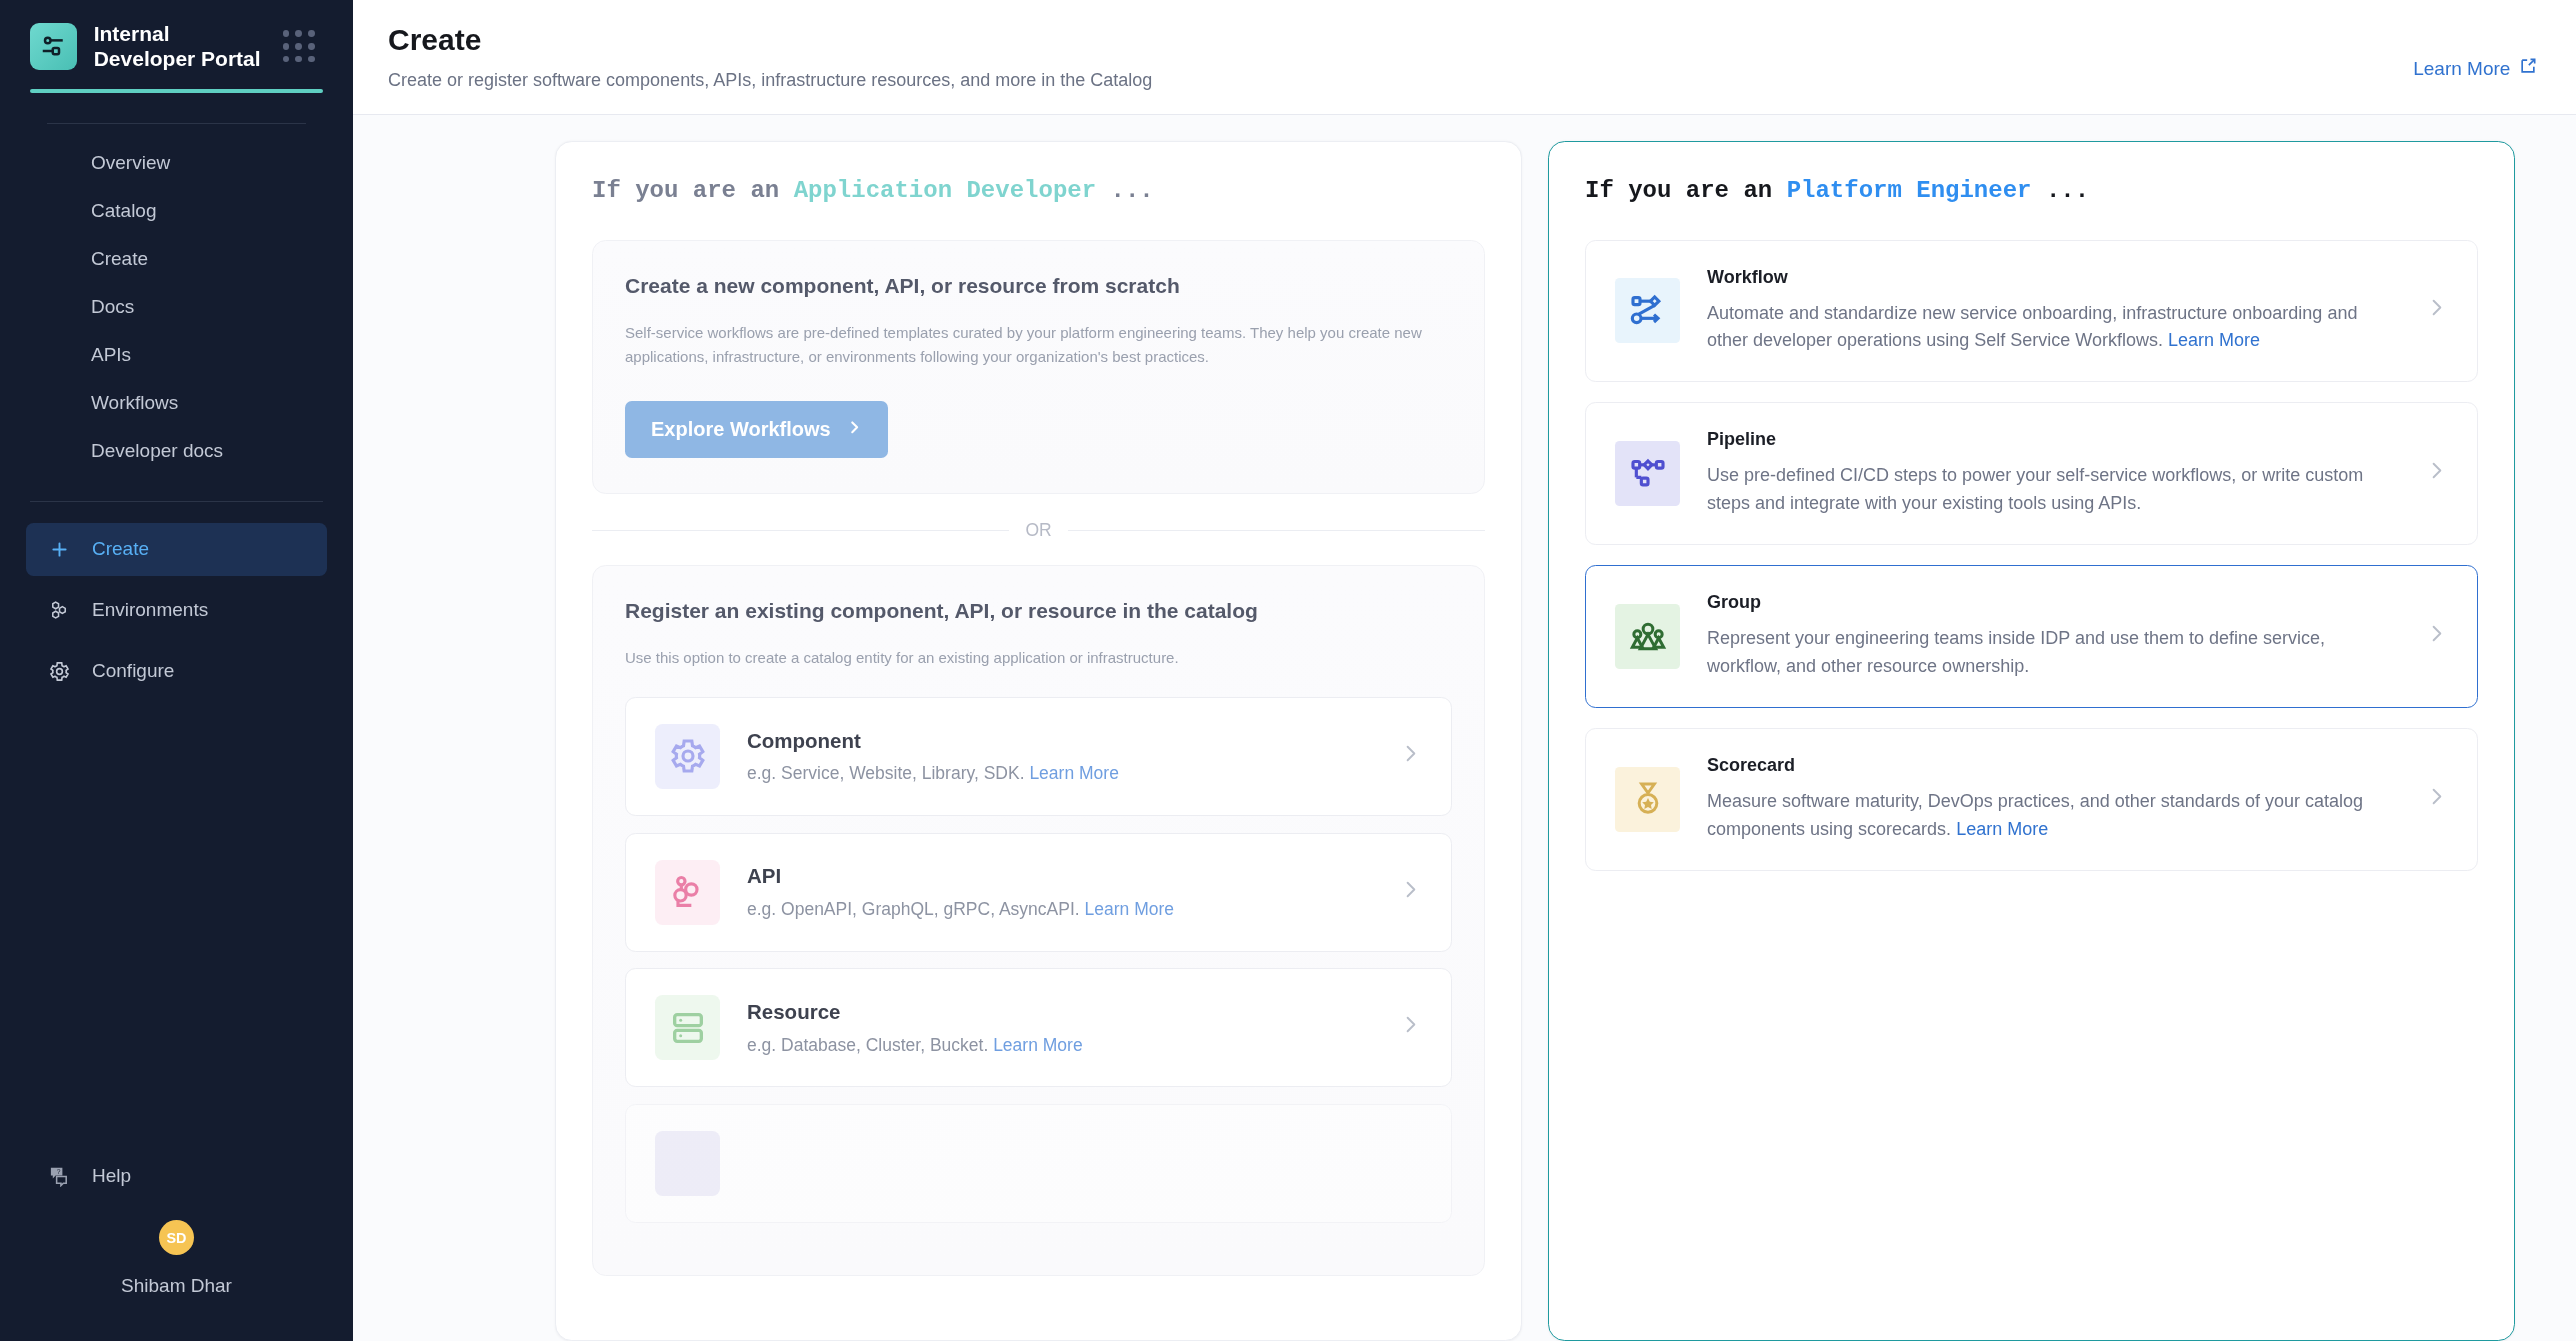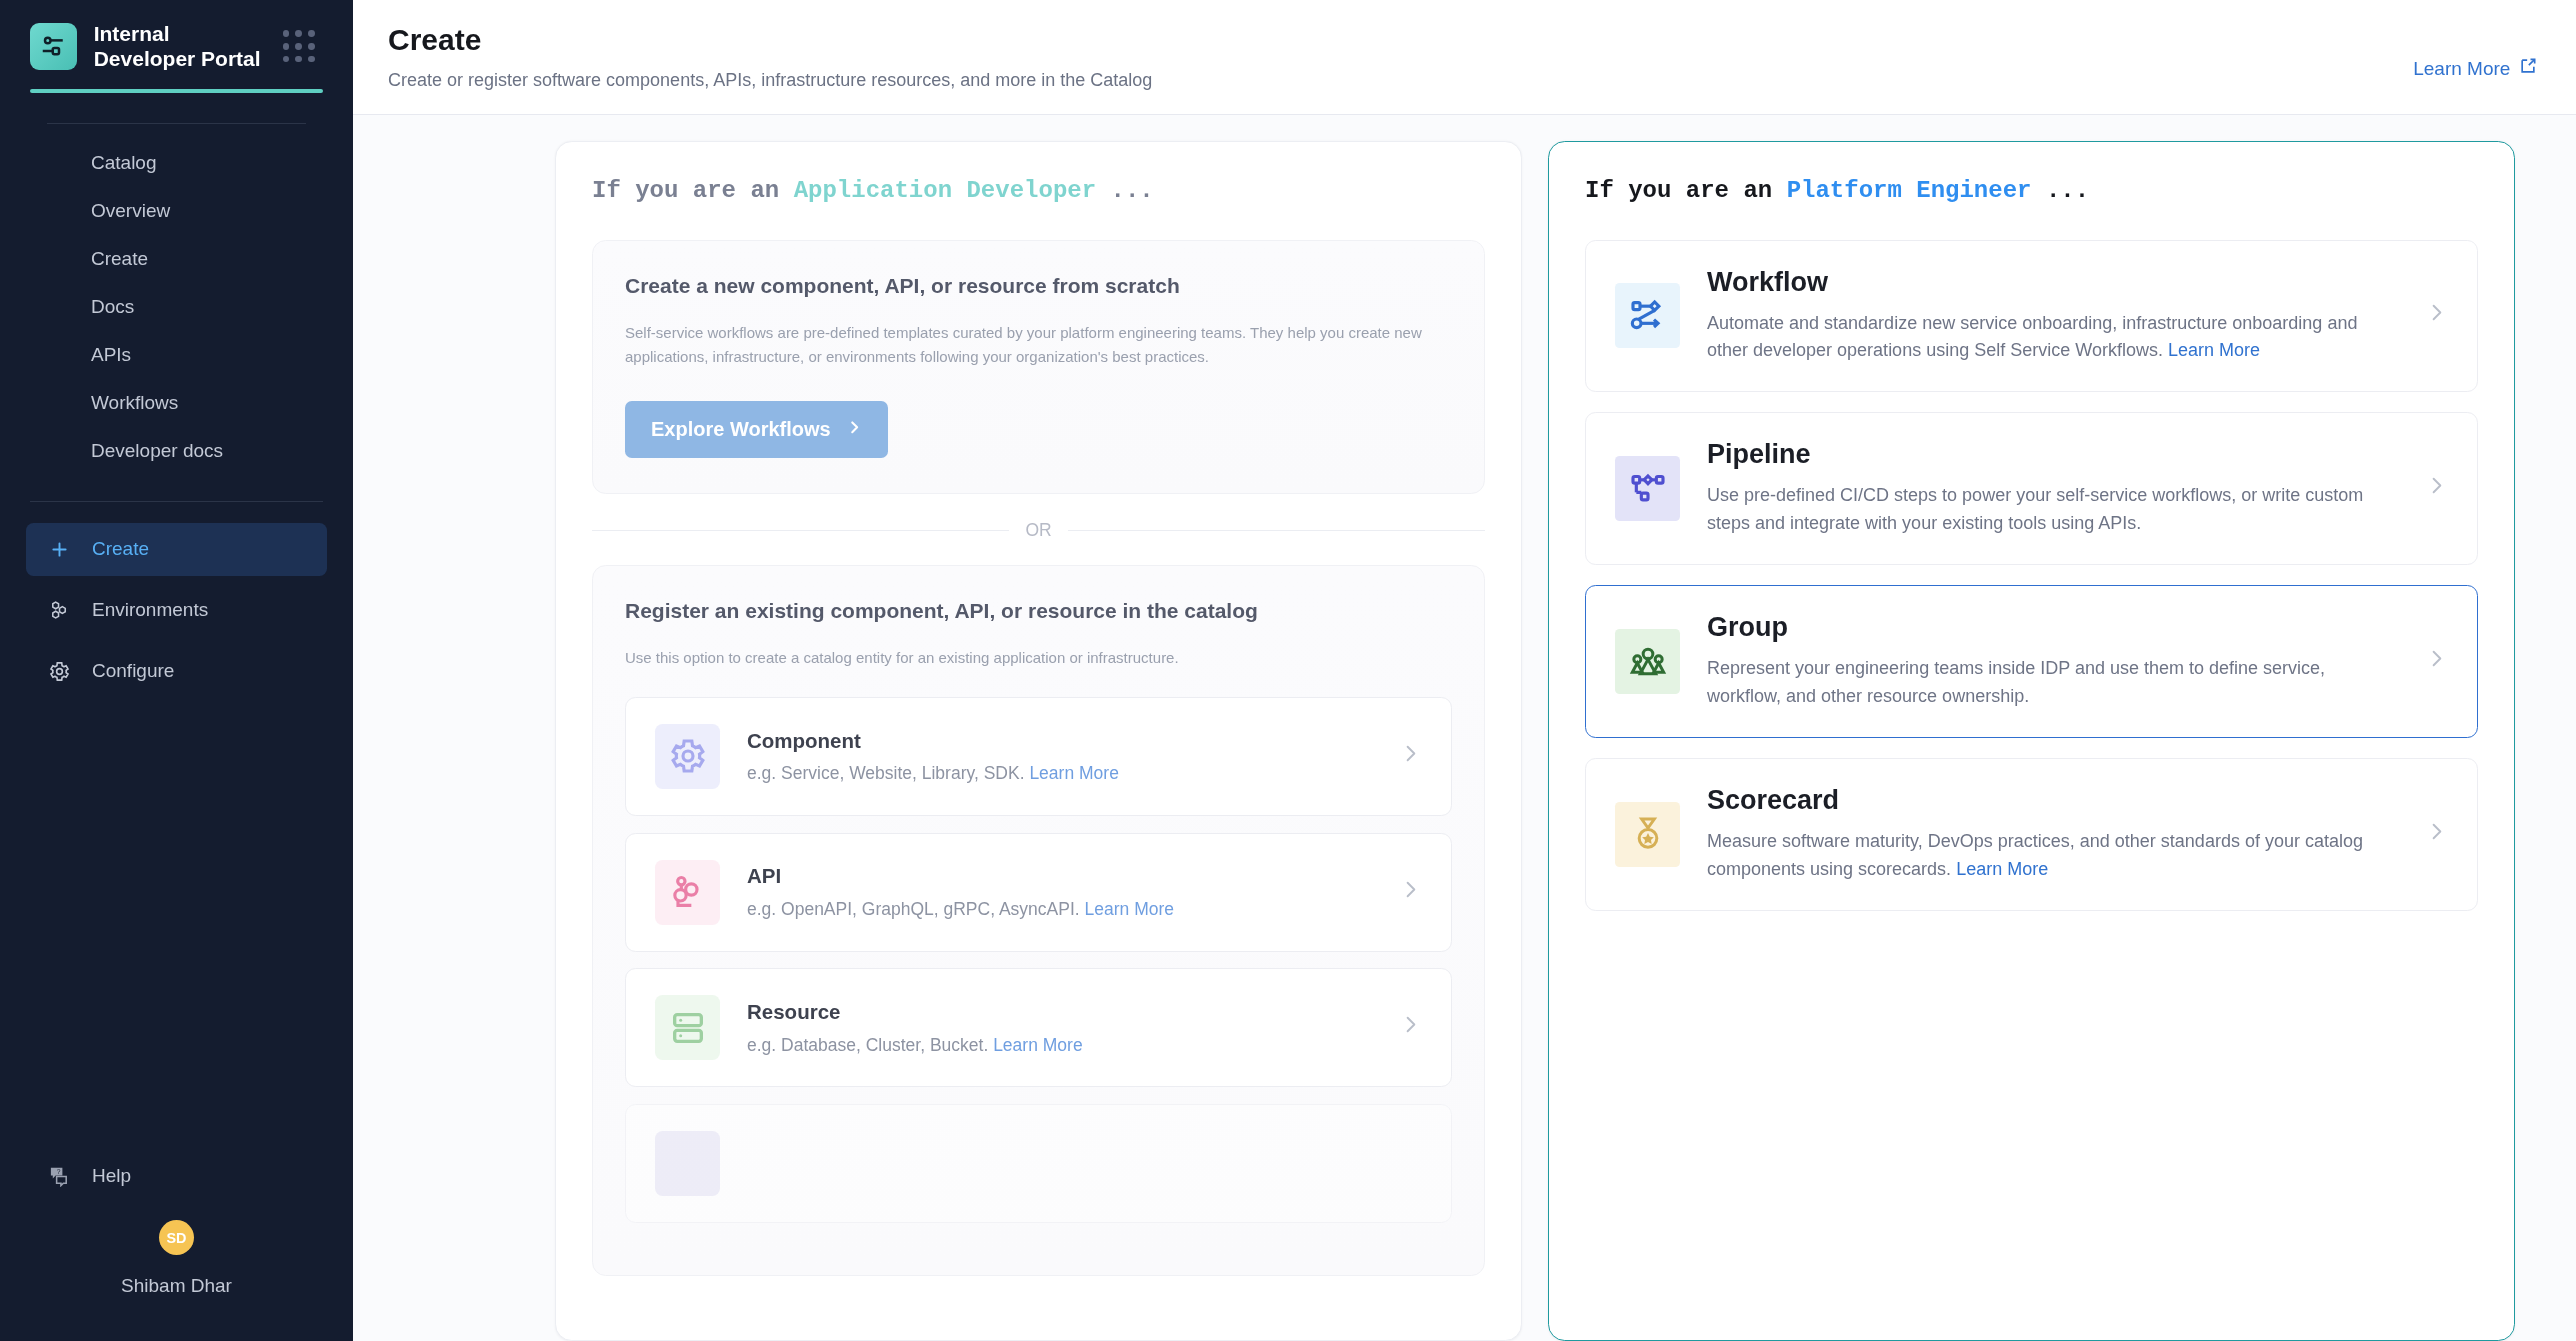--- a/index.html
+++ b/index.html
@@ -253,21 +253,21 @@
     margin-bottom: 20px;
     cursor: pointer;
   }
   .pe-card.selected { border: 1.5px solid #2f6fd0; }
   .pe-card .swatch {
     width: 65px; height: 65px; border-radius: 4.6px;
     display:flex; align-items:center; justify-content:center;
     flex: 0 0 65px;
   }
   .pe-card .body { flex: 1 1 auto; }
-  .pe-card .name { font-size: 27px; font-weight: bold; color: #1b1e26; margin-bottom: 12px; }
+  .pe-card .name { font-size: 18px; font-weight: bold; color: #1b1e26; margin-bottom: 12px; }
   .pe-card .desc { font-size: 18px; color: #6e7486; line-height: 1.55; }
   .pe-card .desc a { color: #3072cf; text-decoration: none; }
 
   .faded { opacity: .55; }
 </style>
 </head>
 <body>
 
 <div class="app">
 
@@ -294,24 +294,24 @@
           <i></i>
           <i></i>
       </div>
     </div>
 
     <div class="brand-underline"></div>
     <div class="nav-divider"></div>
 
     <nav class="nav-list">
       <div class="nav-item">
+          <span>Overview</span>
+        </div>
+      <div class="nav-item">
           <span>Catalog</span>
-        </div>
-      <div class="nav-item">
-          <span>Overview</span>
         </div>
       <div class="nav-item">
           <span>Create</span>
         </div>
       <div class="nav-item">
           <span>Docs</span>
         </div>
       <div class="nav-item">
           <span>APIs</span>
         </div>

